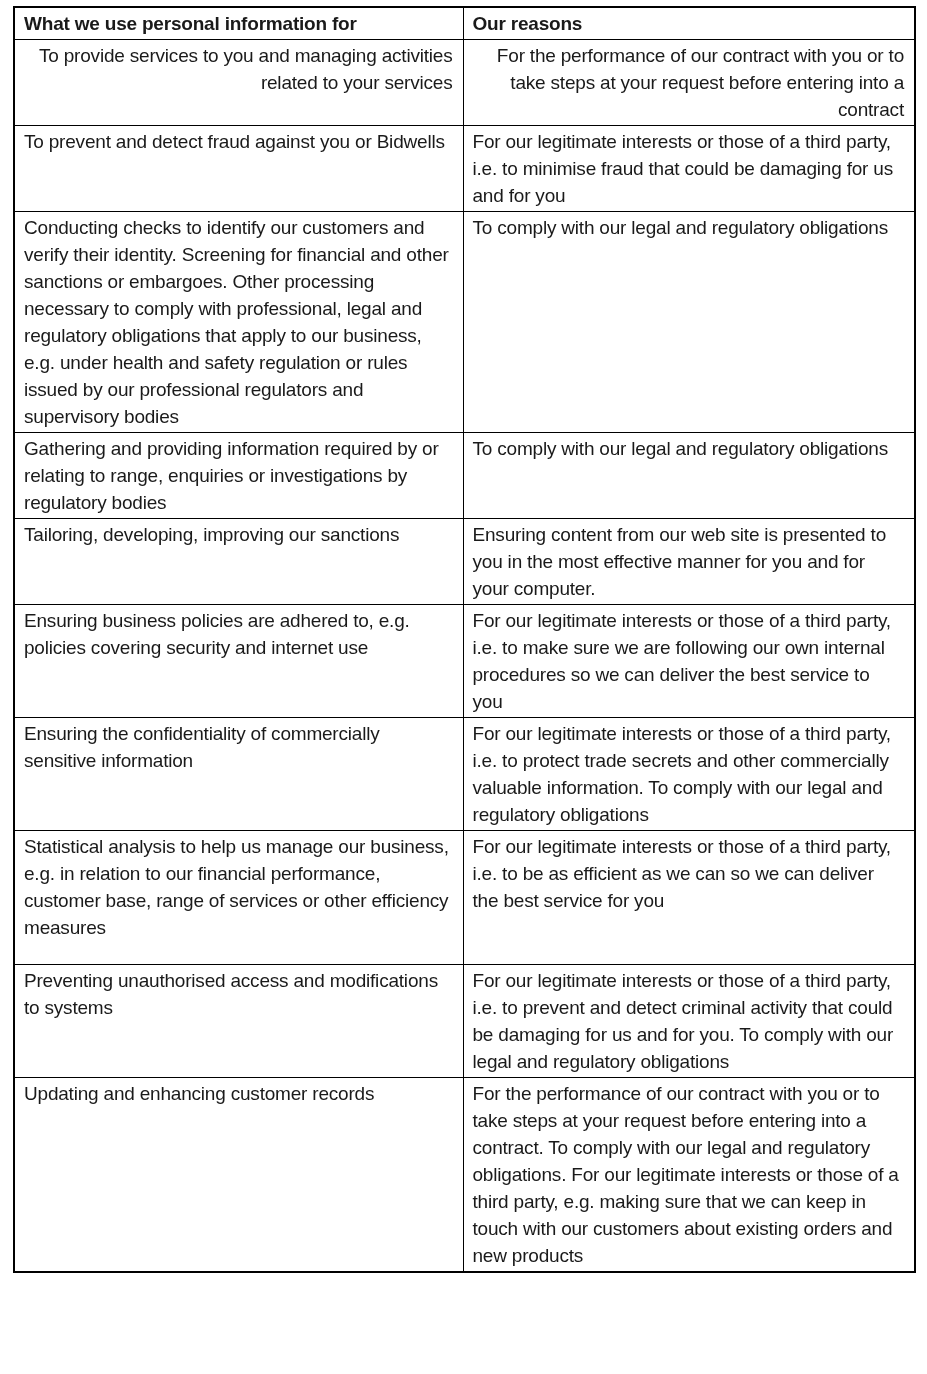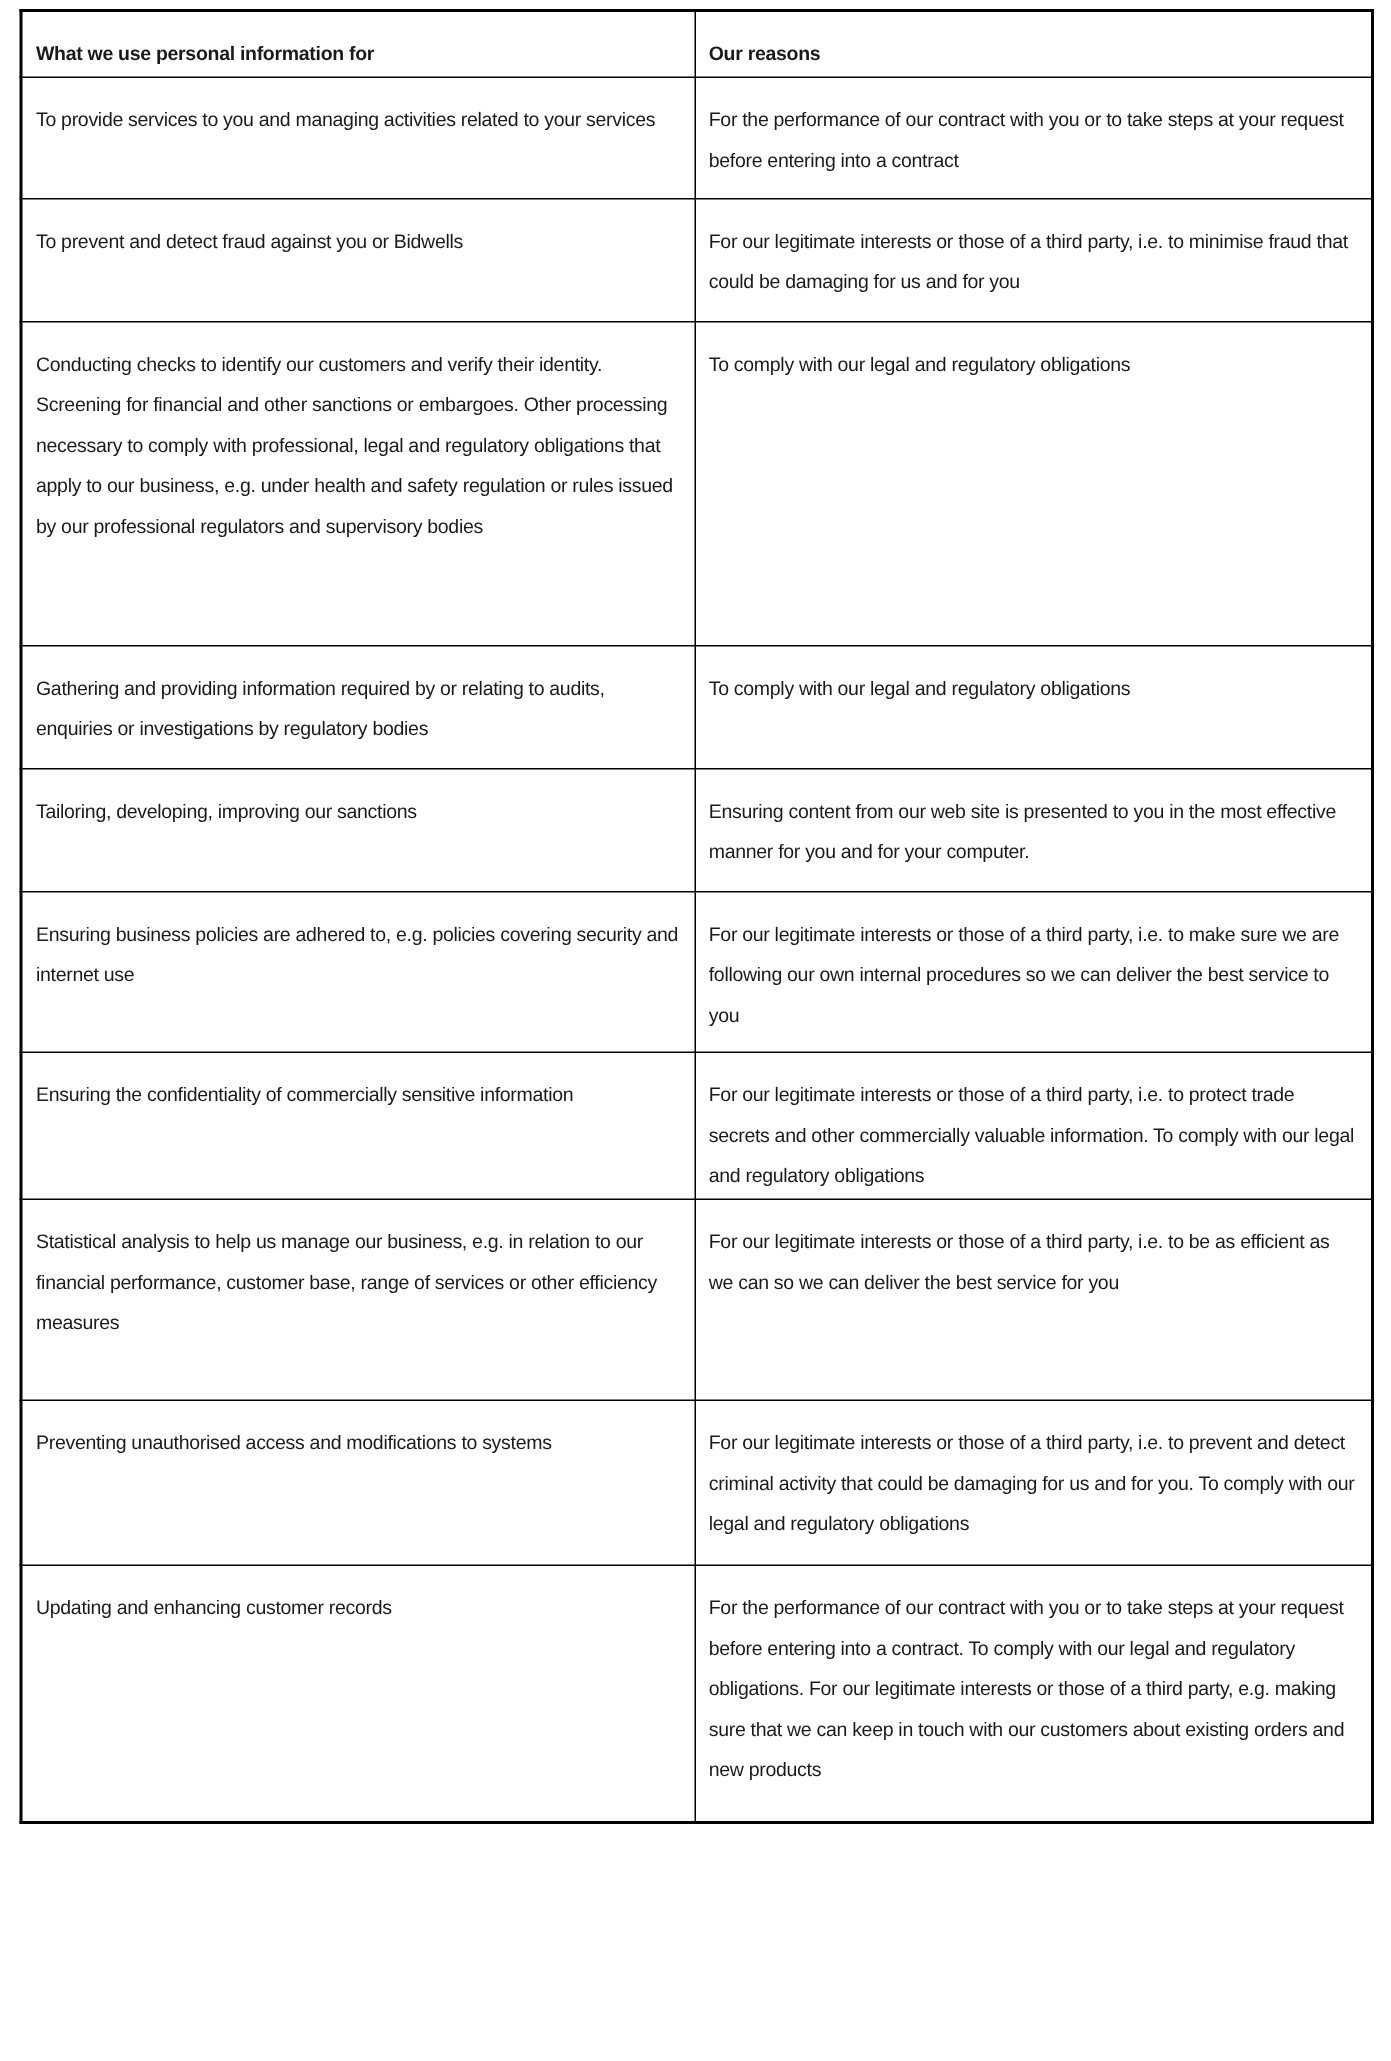--- a/index.html
+++ b/index.html
@@ -21,37 +21,37 @@
     width: 901px;
     border-collapse: collapse;
     table-layout: fixed;
     background: #ffffff;
   }
   table.info-table th,
   table.info-table td {
     border: 1.5px solid #000000;
     vertical-align: top;
     text-align: left;
-    padding: 14px 10px 2px 9px;
-    font-size: 13px;
+    padding: 2px 10px 2px 9px;
+    font-size: 19px;
     line-height: 27px;
     letter-spacing: -0.2px;
     color: #1a1a1a;
     overflow: hidden;
   }
   table.info-table { border: 2px solid #000000; }
   th.col-use, td.col-use { width: 449px; }
   th.col-reason, td.col-reason { width: 452px; }
   thead th {
     font-weight: bold;
     color: #000000;
     height: 30px;
   }
   
-  tbody tr:nth-child(1)  td { height: 81px; }
+  tbody tr:nth-child(1)  td { height: 81px; text-align: right; }
   tbody tr:nth-child(2)  td { height: 82px; margin-left: 39px; }
   tbody tr:nth-child(3)  td { height: 216px; }
   tbody tr:nth-child(4)  td { height: 82px; }
   tbody tr:nth-child(5)  td { height: 82px; }
   tbody tr:nth-child(6)  td { height: 107px; margin-left: 27px; }
   tbody tr:nth-child(7)  td { height: 81px; }
   tbody tr:nth-child(8)  td { height: 134px; }
   tbody tr:nth-child(9)  td { height: 110px; }
   tbody tr:nth-child(10) td { height: 171px; }
   tbody tr:nth-child(11) td { height: 212px; }
@@ -74,21 +74,21 @@
       </tr>
       <tr>
         <td class="col-use">To prevent and detect fraud against you or Bidwells</td>
         <td class="col-reason">For our legitimate interests or those of a third party, i.e. to minimise fraud that could be damaging for us and for you</td>
       </tr>
       <tr>
         <td class="col-use">Conducting checks to identify our customers and verify their identity. Screening for financial and other sanctions or embargoes. Other processing necessary to comply with professional, legal and regulatory obligations that apply to our business, e.g. under health and safety regulation or rules issued by our professional regulators and supervisory bodies</td>
         <td class="col-reason">To comply with our legal and regulatory obligations</td>
       </tr>
       <tr>
-        <td class="col-use">Gathering and providing information required by or relating to audits, enquiries or investigations by regulatory bodies</td>
+        <td class="col-use">Gathering and providing information required by or relating to range, enquiries or investigations by regulatory bodies</td>
         <td class="col-reason">To comply with our legal and regulatory obligations</td>
       </tr>
       <tr>
         <td class="col-use">Tailoring, developing, improving our sanctions</td>
         <td class="col-reason">Ensuring content from our web site is presented to you in the most effective manner for you and for your computer.</td>
       </tr>
       <tr>
         <td class="col-use">Ensuring business policies are adhered to, e.g. policies covering security and internet use</td>
         <td class="col-reason">For our legitimate interests or those of a third party, i.e. to make sure we are following our own internal procedures so we can deliver the best service to you</td>
       </tr>

